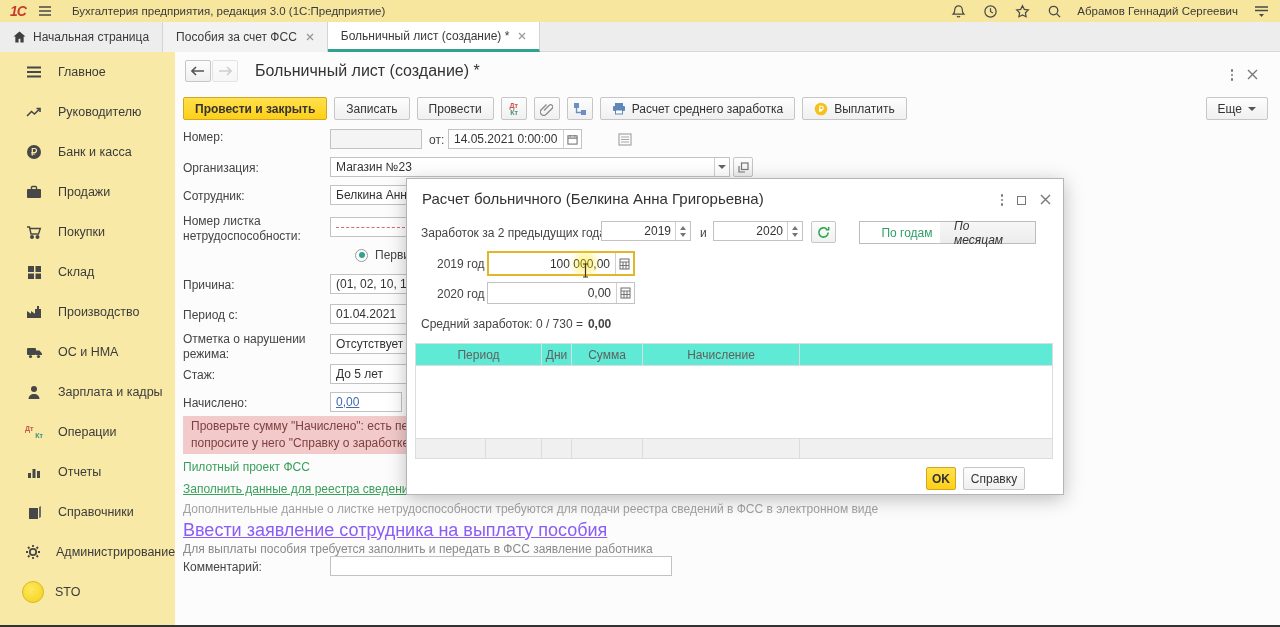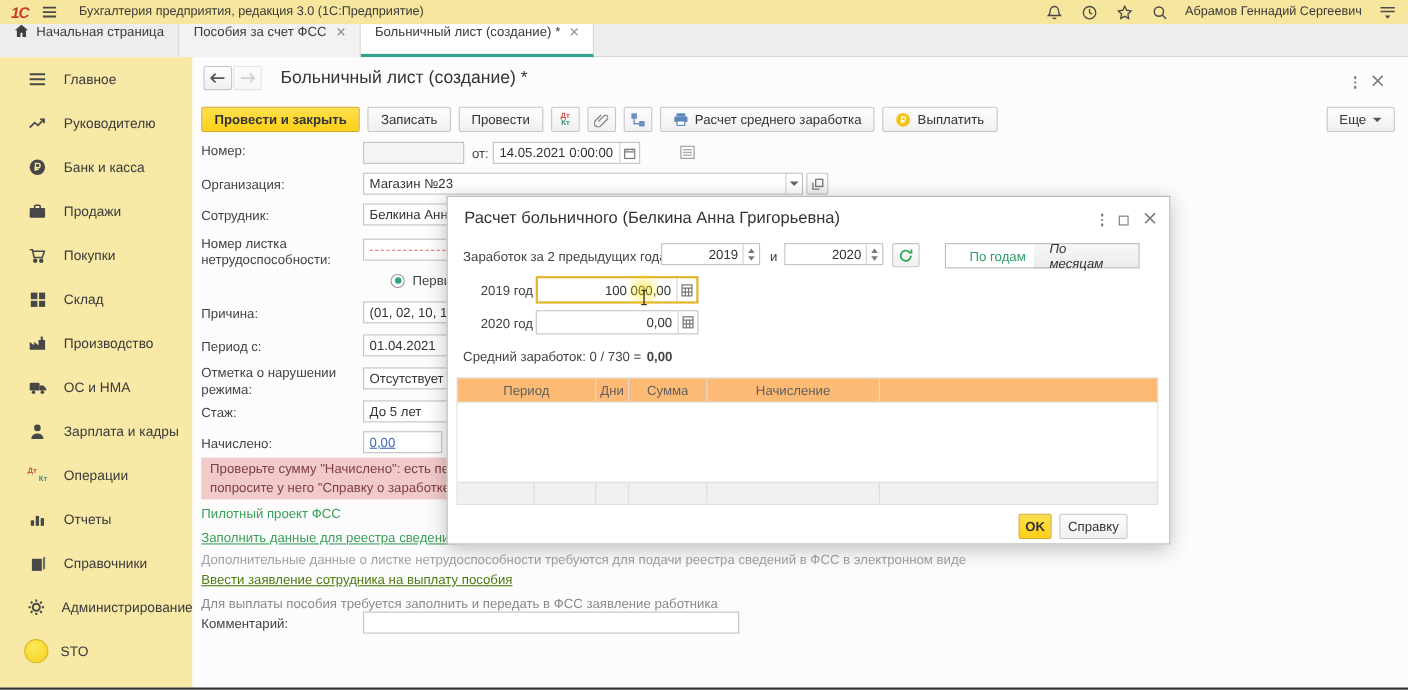--- a/index.html
+++ b/index.html
@@ -9,21 +9,21 @@
   
   .topbar { position:absolute; left:0; top:0; width:1280px; height:22px; background:#f7e69e; display:flex; align-items:center; padding:0 10px; gap:10px; }
   .logo-1c { color:#c63d2c; font-weight:bold; font-style:italic; font-size:14px; letter-spacing:-1px; }
   .app-title { font-size:11.5px; color:#3a3a3a; margin-left:8px; }
   .topbar-right { margin-left:auto; display:flex; align-items:center; gap:14px; }
   .user-name { font-size:11.5px; color:#3a3a3a; }
   .ticon { display:flex; align-items:center; justify-content:center; width:18px; height:18px; cursor:pointer; }
 
   
   .tabbar { position:absolute; left:0; top:22px; width:1280px; height:30px; background:#ededed; border-bottom:1px solid #d8d8d8; display:flex; }
-  .tab { height:30px; display:flex; gap:7px; padding:0 13px; font-size:12px; color:#3a3a3a; border-right:1px solid #d4d4d4; background:#f2f2f2; cursor:pointer; }
+  .tab { height:30px; display:flex; align-items:center; gap:7px; padding:0 13px; font-size:12px; color:#3a3a3a; border-right:1px solid #d4d4d4; background:#f2f2f2; cursor:pointer; }
   .tab.home { background:#ededed; }
   .tab.active { background:#fff; border-bottom:3px solid #2fa390; }
   .tab .close { opacity:.65; margin-left:2px; }
 
   
   .sidebar { position:absolute; left:0; top:52px; width:175px; height:573px; background:#f8e9a6; }
   .side-item { height:40px; display:flex; align-items:center; padding-left:25px; gap:15px; font-size:12.5px; color:#3b3b3b; cursor:pointer; }
   .side-icon { width:18px; height:18px; display:flex; align-items:center; justify-content:center; color:#474747; }
   .dtkt { font-size:7px; font-weight:bold; line-height:7px; display:flex; flex-direction:column; }
   .dtkt .dt { color:#c4564b; align-self:flex-start; }
@@ -34,21 +34,21 @@
   .content { position:absolute; left:175px; top:52px; width:1105px; height:573px; background:#fcfcfc; }
   .row { position:absolute; display:flex; align-items:center; }
   .lbl { font-size:12px; color:#444; }
   .field { background:#fff; border:1px solid #c2c2c2; height:20px; font-size:12px; color:#333; display:flex; align-items:center; padding:0 5px; overflow:hidden; white-space:nowrap; }
   .btn { display:inline-flex; align-items:center; justify-content:center; gap:6px; height:23px; padding:0 11px; background:linear-gradient(#fdfdfd,#f0f0f0); border:1px solid #c6c6c6; border-radius:2px; font-size:12px; color:#333; cursor:pointer; white-space:nowrap; }
   .btn.primary { background:linear-gradient(#ffe14d,#fecf17); border-color:#cfa722; font-weight:bold; }
   .btn.iconbtn { width:26px; padding:0; }
   .caret { width:0; height:0; border-left:4px solid transparent; border-right:4px solid transparent; border-top:4px solid #555; display:inline-block; }
   .link-green { font-size:12px; color:#3aa05a; text-decoration:underline; cursor:pointer; white-space:nowrap; }
   .text-green { font-size:12px; color:#3aa05a; white-space:nowrap; }
-  .link-blue { font-size:12px; color:#4d7c0f; text-decoration:underline; cursor:pointer; white-space:nowrap; }
+  .link-blue { font-size:18px; color:#8b5cf6; text-decoration:underline; cursor:pointer; white-space:nowrap; }
   .text-gray { font-size:12px; color:#8a8a8a; white-space:nowrap; }
   .warnbox { position:absolute; background:#f2caca; color:#7d3f3f; font-size:12px; line-height:17px; padding:2px 8px; overflow:hidden; white-space:nowrap; }
   .radio { width:13px; height:13px; border-radius:50%; border:1px solid #9a9a9a; background:#fff; display:flex; align-items:center; justify-content:center; }
   .radio .dot { width:6px; height:6px; border-radius:50%; background:#2fa390; }
   .field-seg { height:100%; display:flex; align-items:center; justify-content:center; border-left:1px solid #d0d0d0; padding:0 3px; cursor:pointer; }
   .dashed-ph { width:130px; border-bottom:1px dashed #d96a6a; height:1px; }
 
   
   .modal { position:absolute; left:406px; top:178px; width:658px; height:317px; background:#fff; border:1px solid #b5b5b5; box-shadow:0 4px 18px rgba(0,0,0,.25); z-index:10; }
   .modal-title { position:absolute; left:15px; top:11px; font-size:15px; color:#333; }
@@ -58,21 +58,21 @@
   .sq { width:9px; height:9px; border:1.5px solid #777; cursor:pointer; }
   .spin { display:flex; flex-direction:column; justify-content:center; gap:3px; border-left:1px solid #d0d0d0; padding:0 4px; height:100%; cursor:pointer; }
   .tri-up { width:0; height:0; border-left:3.5px solid transparent; border-right:3.5px solid transparent; border-bottom:4px solid #777; }
   .tri-dn { width:0; height:0; border-left:3.5px solid transparent; border-right:3.5px solid transparent; border-top:4px solid #777; }
   .seg-btn { height:23px; display:inline-flex; align-items:center; justify-content:center; padding:0 14px; border:1px solid #bdbdbd; font-size:12px; cursor:pointer; }
   .seg-on { background:#fff; color:#2e9e68; }
   .seg-off { background:linear-gradient(#f7f7f7,#ececec); color:#333; border-left:none; }
   .yfocus { border:2px solid #e2b62a !important; }
   .num { justify-content:flex-end; }
   .tbl { position:absolute; left:8px; top:164px; width:638px; border:1px solid #dcdcdc; background:#fff; }
-  .tbl-head { display:flex; height:22px; background:#fdba74; border-bottom:1px solid #dcdcdc; align-items:stretch; }
+  .tbl-head { display:flex; height:22px; background:#5eead4; border-bottom:1px solid #dcdcdc; align-items:stretch; }
   .tbl-head > div { font-size:12px; color:#616161; display:flex; align-items:center; justify-content:center; border-right:1px solid #dcdcdc; }
   .tbl-body { height:72px; background:#fff; }
   .tbl-foot { display:flex; height:20px; background:#f0f0f0; border-top:1px solid #dcdcdc; }
   .tbl-foot > div { border-right:1px solid #dcdcdc; }
   .glow { position:absolute; width:34px; height:34px; border-radius:50%; background:radial-gradient(rgba(255,225,0,.55), rgba(255,225,0,0) 68%); pointer-events:none; }
   .bottom-strip { position:absolute; left:0; bottom:0; width:1280px; height:2px; background:#333; z-index:20; }
 </style>
 </head>
 <body>
 

